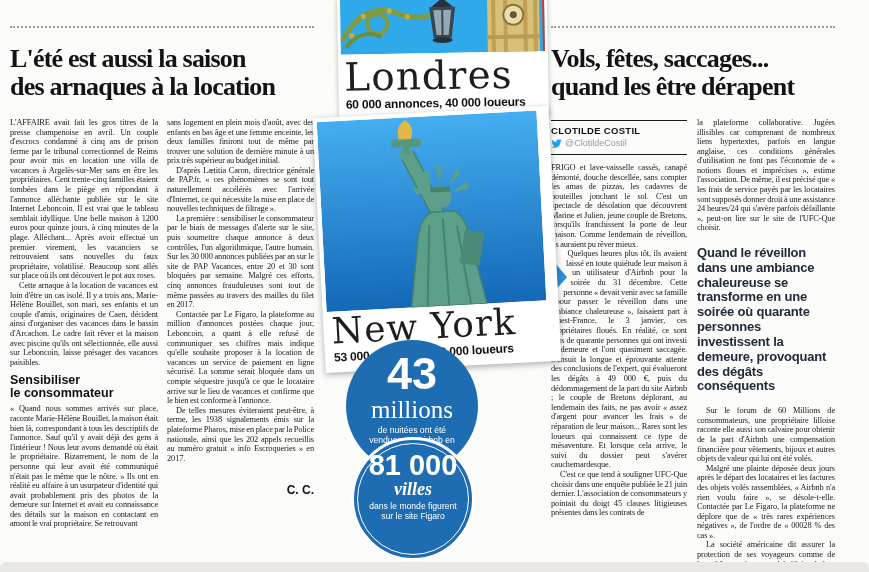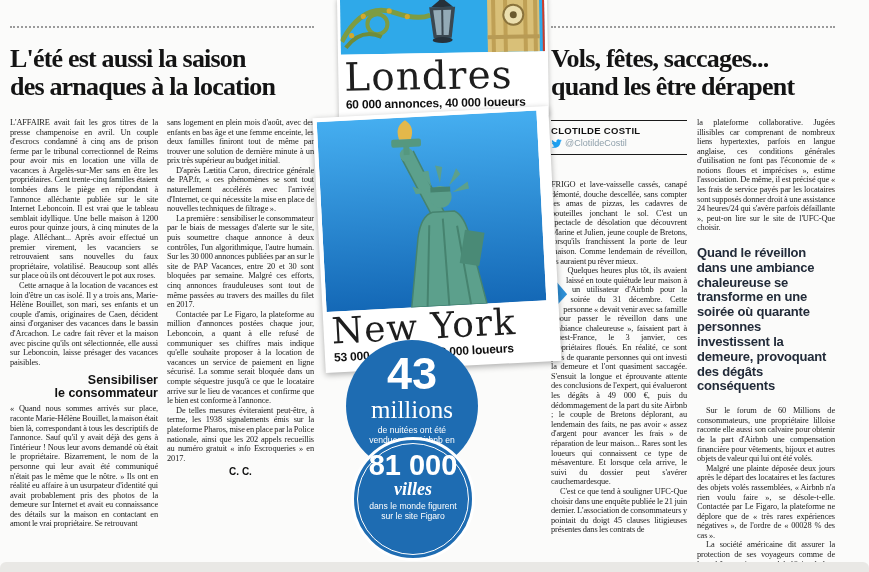--- a/index.html
+++ b/index.html
@@ -22,25 +22,25 @@
     letter-spacing:-0.12px;word-spacing:-0.4px;color:#222;
   }
   .bodycol p.ind{text-indent:9px;}
   
   .left-article{position:absolute;left:10px;top:26px;width:304px;}
   .left-article .cols{height:464px;}
   .left-article .colA{width:148px;margin-right:9px;}
   .left-article .colB{width:147px;}
   .subhead{
     font-family:"Liberation Sans", sans-serif;font-weight:700;color:#111;
-    font-size:12.5px;line-height:1.04;margin:7px 0 4px;text-align:right;
+    font-size:12.5px;line-height:1.04;margin:7px 0 4px;
   }
   .signature{
-    font-family:"Liberation Sans", sans-serif;font-weight:700;font-size:10px;
-    text-align:center;margin-top:3px;color:#111;
+    font-family:"Liberation Sans", sans-serif;font-weight:700;font-size:12px;
+    text-align:right;margin-top:20px;color:#111;
   }
   
   .london-card{
     position:absolute;left:338px;top:-4px;width:210px;z-index:2;
     background:#fff;padding:0 0 7px;box-shadow:0 2px 5px rgba(0,0,0,.28);
     transform:rotate(-1deg);
   }
   .london-photo{display:block;width:204px;height:57px;margin:0 auto;}
   .city-name{
     font-family:"DejaVu Serif", serif;font-weight:200;color:#1e1e1e;
@@ -74,21 +74,21 @@
   .circle-unit{font-family:"Liberation Serif", serif;font-size:25px;line-height:1.1;}
   .circle-81 .circle-unit{font-weight:700;font-size:18px;font-style:italic;}
   .circle-caption{font-size:8.6px;line-height:1.18;padding:2px 15px 0;position:relative;z-index:2;}
   
   .right-article{position:absolute;left:551px;top:26px;width:284px;}
   .right-article .cols{height:466px;}
   .right-article .colA{width:136px;margin-right:10px;}
   .right-article .colB{width:138px;}
   .byline{
     border-top:1px solid #1a1a1a;border-bottom:1px solid #1a1a1a;
-    padding:4px 0 5px;margin:2px 0 25px;
+    padding:4px 0 5px;margin:2px 0 8px;
   }
   .byline-name{
     font-family:"Liberation Sans", sans-serif;font-weight:700;font-size:9.5px;
     letter-spacing:0.3px;color:#111;
   }
   .byline-handle{display:flex;align-items:center;gap:3px;margin-top:2px;}
   .byline-handle svg{width:11px;height:11px;}
   .handle-text{font-family:"Liberation Sans", sans-serif;font-size:9px;color:#8fa0ab;}
   .pull-quote{
     font-family:"Liberation Sans", sans-serif;font-weight:700;color:#222b39;

